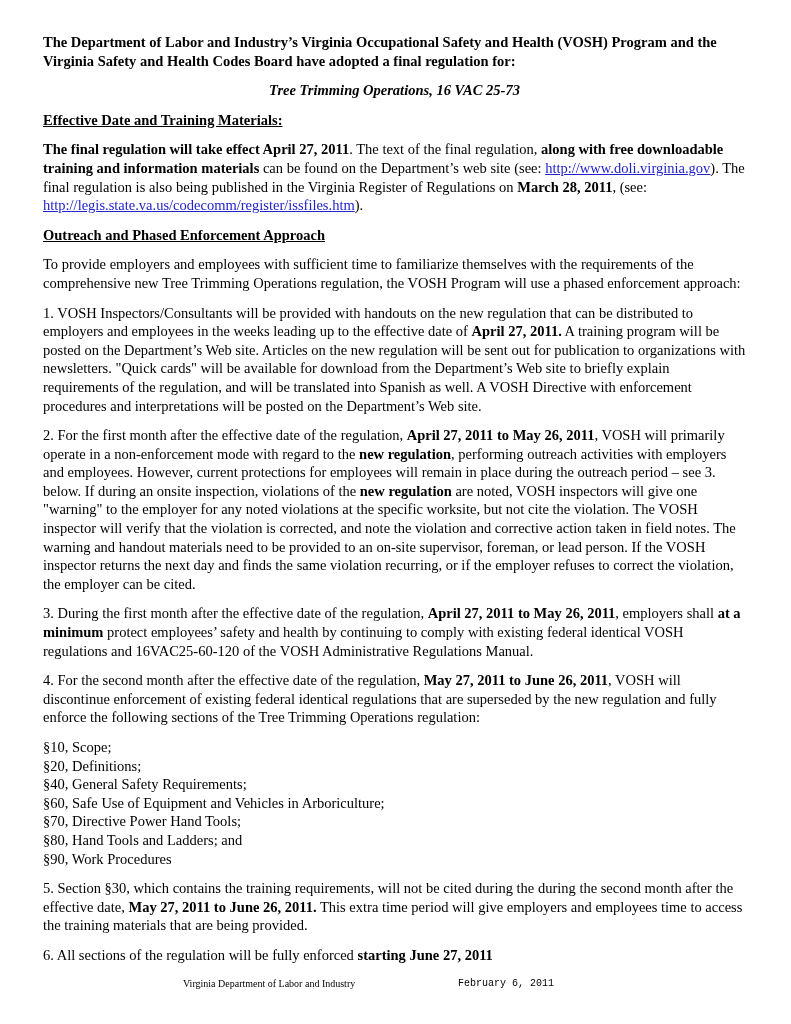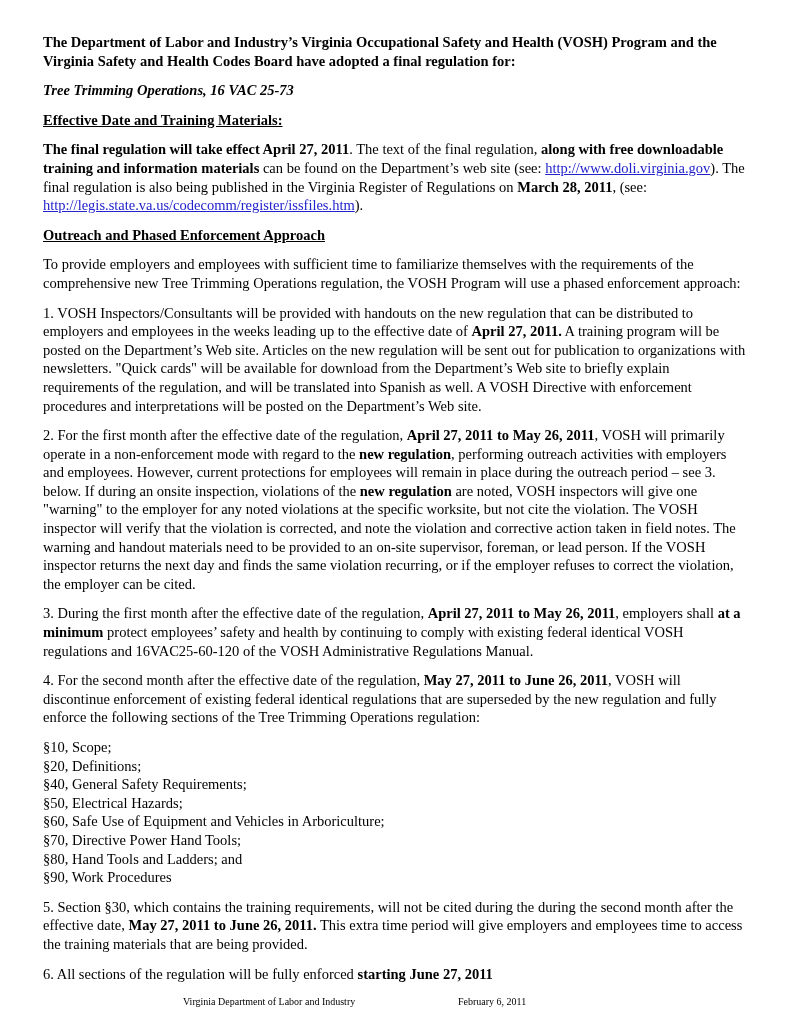--- a/index.html
+++ b/index.html
@@ -10,58 +10,57 @@
     height: 1024px;
     background: #ffffff;
     padding: 33px 45px 0 43px;
     font-family: "Liberation Serif", serif;
     font-size: 14.5px;
     line-height: 18.6px;
     color: #000000;
     overflow: hidden;
   }
   .block { margin: 0 0 11px 0; }
-  .title { font-weight: 700; font-style: italic; }
+  .title { text-align: center; font-weight: 700; font-style: italic; }
   .heading { font-weight: 700; text-decoration: underline; }
   .paragraph { text-align: left; }
   .run-b { font-weight: 700; }
   .run-bu { font-weight: 700; }
   a.run-link { color: var(--link-color, #2222cc); text-decoration: underline; cursor: pointer; }
   .list { margin: 0 0 11px 0; }
   .list-line { margin: 0; }
   .footer {
     position: relative;
     height: 18px;
     margin-top: 4px;
     font-size: 10px;
     line-height: 16px;
   }
   .footer-left { position: absolute; left: 140px; }
-  .footer-right { position: absolute; left: 415px; }
+  .footer-right { position: absolute; left: 415px; font-family: Liberation Mono, monospace; }
 </style>
 </head>
 <body style="background: rgb(255, 255, 255); color: rgb(0, 0, 0);">
 
 <div class="page">
   <div>
       <div class="block paragraph"><span class="run-b">The Department of Labor and Industry’s Virginia Occupational Safety and Health (VOSH) Program and the Virginia Safety and Health Codes Board have adopted a final regulation for:</span></div>
       <div class="block title"><span>Tree Trimming Operations, 16 VAC 25-73</span></div>
       <div class="block heading"><span>Effective Date and Training Materials:</span></div>
       <div class="block paragraph"><span class="run-b">The final regulation will take effect April 27, 2011</span><span>.  The text of the final regulation, </span><span class="run-b">along with free downloadable training and information materials</span><span> can be found on the Department’s web site (see:  </span><a href="#" class="run-link">http://www.doli.virginia.gov</a><span>).  The final regulation is also being published in the Virginia Register of Regulations on </span><span class="run-b">March 28, 2011</span><span>, (see: </span><a href="#" class="run-link">http://legis.state.va.us/codecomm/register/issfiles.htm</a><span>).</span></div>
       <div class="block heading"><span>Outreach and Phased Enforcement Approach</span></div>
       <div class="block paragraph"><span>To provide employers and employees with sufficient time to familiarize themselves with the requirements of the comprehensive new Tree Trimming Operations regulation, the VOSH Program will use a phased enforcement approach:</span></div>
       <div class="block paragraph"><span>1.  VOSH Inspectors/Consultants will be provided with handouts on the new regulation that can be distributed to employers and employees in the weeks leading up to the effective date of </span><span class="run-b">April 27, 2011.</span><span>  A training program will be posted on the Department’s Web site.  Articles on the new regulation will be sent out for publication to organizations with newsletters.  "Quick cards" will be available for download from the Department’s Web site to briefly explain requirements of the regulation, and will be translated into Spanish as well.  A VOSH Directive with enforcement procedures and interpretations will be posted on the Department’s Web site.</span></div>
       <div class="block paragraph"><span>2.  For the first month after the effective date of the regulation, </span><span class="run-b">April 27, 2011 to May 26, 2011</span><span>, VOSH will primarily operate in a non-enforcement mode with regard to the </span><span class="run-bu">new regulation</span><span>, performing outreach activities with employers and employees.  However, current protections for employees will remain in place during the outreach period – see 3. below.  If during an onsite inspection, violations of the </span><span class="run-bu">new regulation</span><span> are noted, VOSH inspectors will give one "warning" to the employer for any noted violations at the specific worksite, but not cite the violation.  The VOSH inspector will verify that the violation is corrected, and note the violation and corrective action taken in field notes.  The warning and handout materials need to be provided to an on-site supervisor, foreman, or lead person.  If the VOSH inspector returns the next day and finds the same violation recurring, or if the employer refuses to correct the violation, the employer can be cited.</span></div>
       <div class="block paragraph"><span>3.  During the first month after the effective date of the regulation, </span><span class="run-b">April 27, 2011 to May 26, 2011</span><span>, employers shall </span><span class="run-bu">at a minimum</span><span> protect employees’ safety and health by continuing to comply with existing federal identical VOSH regulations and 16VAC25-60-120 of the VOSH Administrative Regulations Manual.</span></div>
       <div class="block paragraph"><span>4.  For the second month after the effective date of the regulation, </span><span class="run-b">May 27, 2011 to June 26, 2011</span><span>, VOSH will discontinue enforcement of existing federal identical regulations that are superseded by the new regulation and fully enforce the following sections of the Tree Trimming Operations regulation:</span></div>
       <div class="block list">
         <div class="list-line">§10, Scope;</div>
         <div class="list-line">§20, Definitions;</div>
         <div class="list-line">§40, General Safety Requirements;</div>
-        <div class="list-line">§50, Electrical Hazards;</div>
         <div class="list-line">§60, Safe Use of Equipment and Vehicles in Arboriculture;</div>
         <div class="list-line">§70, Directive Power Hand Tools;</div>
         <div class="list-line">§80, Hand Tools and Ladders; and</div>
         <div class="list-line">§90, Work Procedures</div>
       </div>
       <div class="block paragraph"><span>5.  Section §30, which contains the training requirements, will not be cited during the during the second month after the effective date, </span><span class="run-b">May 27, 2011 to June 26, 2011.</span><span>  This extra time period will give employers and employees time to access the training materials that are being provided.</span></div>
       <div class="block paragraph"><span>6.  All sections of the regulation will be fully enforced </span><span class="run-b">starting June 27, 2011</span></div>
     </div>
   <div class="footer">
     <span class="footer-left">Virginia Department of Labor and Industry</span>

